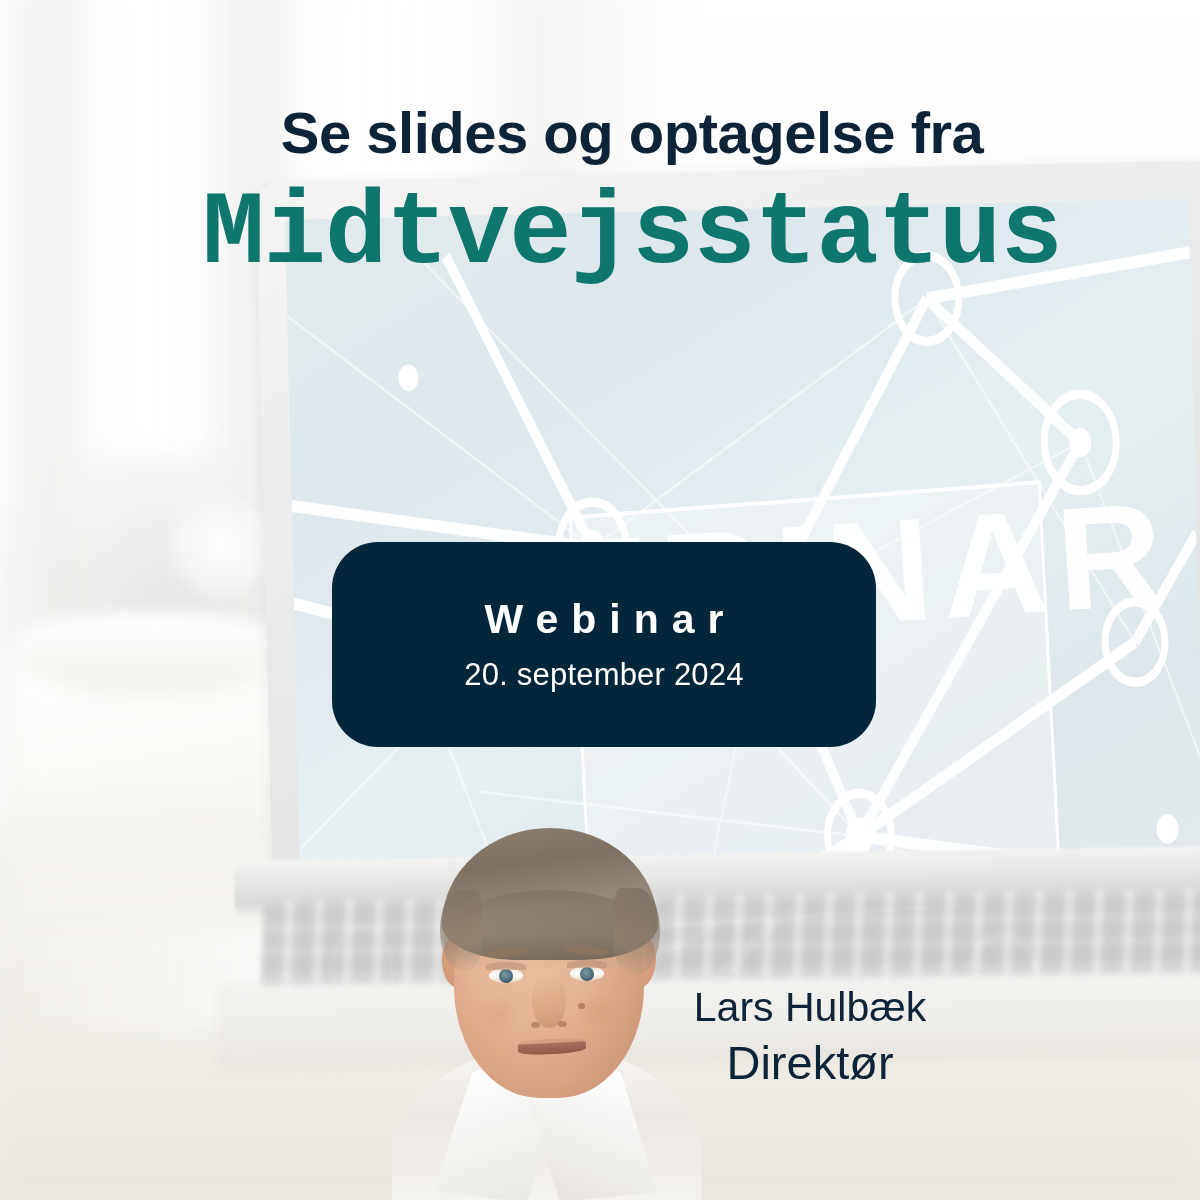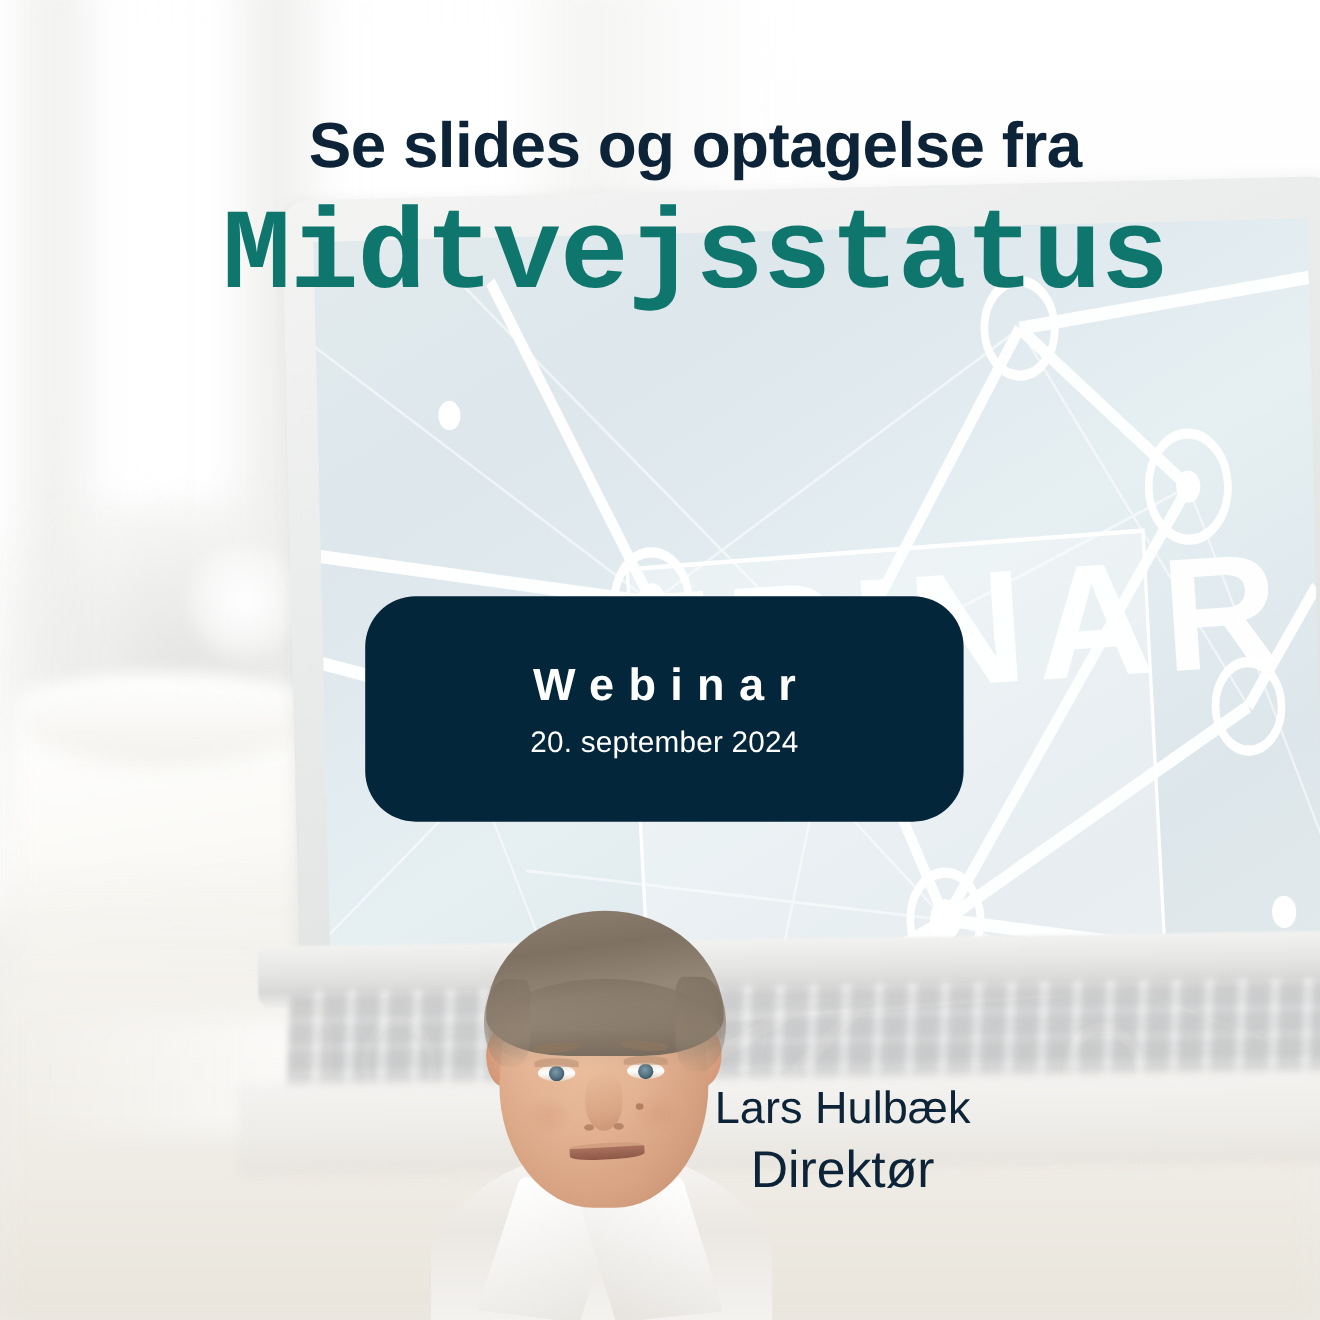--- a/index.html
+++ b/index.html
@@ -302,30 +302,30 @@
     color:#ffffff;
     font-size:41px;
     font-weight:700;
     letter-spacing:13px;
     text-indent:13px;
     font-family:"Liberation Sans", sans-serif;
   }
   .badge-date{
     margin-top:14px;
     color:#ffffff;
-    font-size:27px;
+    font-size:31px;
     font-weight:400;
     letter-spacing:.2px;
     font-family:"Liberation Sans", sans-serif;
   }
 
   
   .speaker{
     position:absolute;
-    left:596px; top:985px;
+    left:640px; top:985px;
     width:340px;
     text-align:center;
     color:#0c2338;
     font-family:"Liberation Sans", sans-serif;
   }
   .sp-name{ font-size:41px; font-weight:400; line-height:1.12; }
   .sp-role{ font-size:47px; font-weight:400; line-height:1.12; margin-top:6px; }
 </style>
 </head>
 <body>

